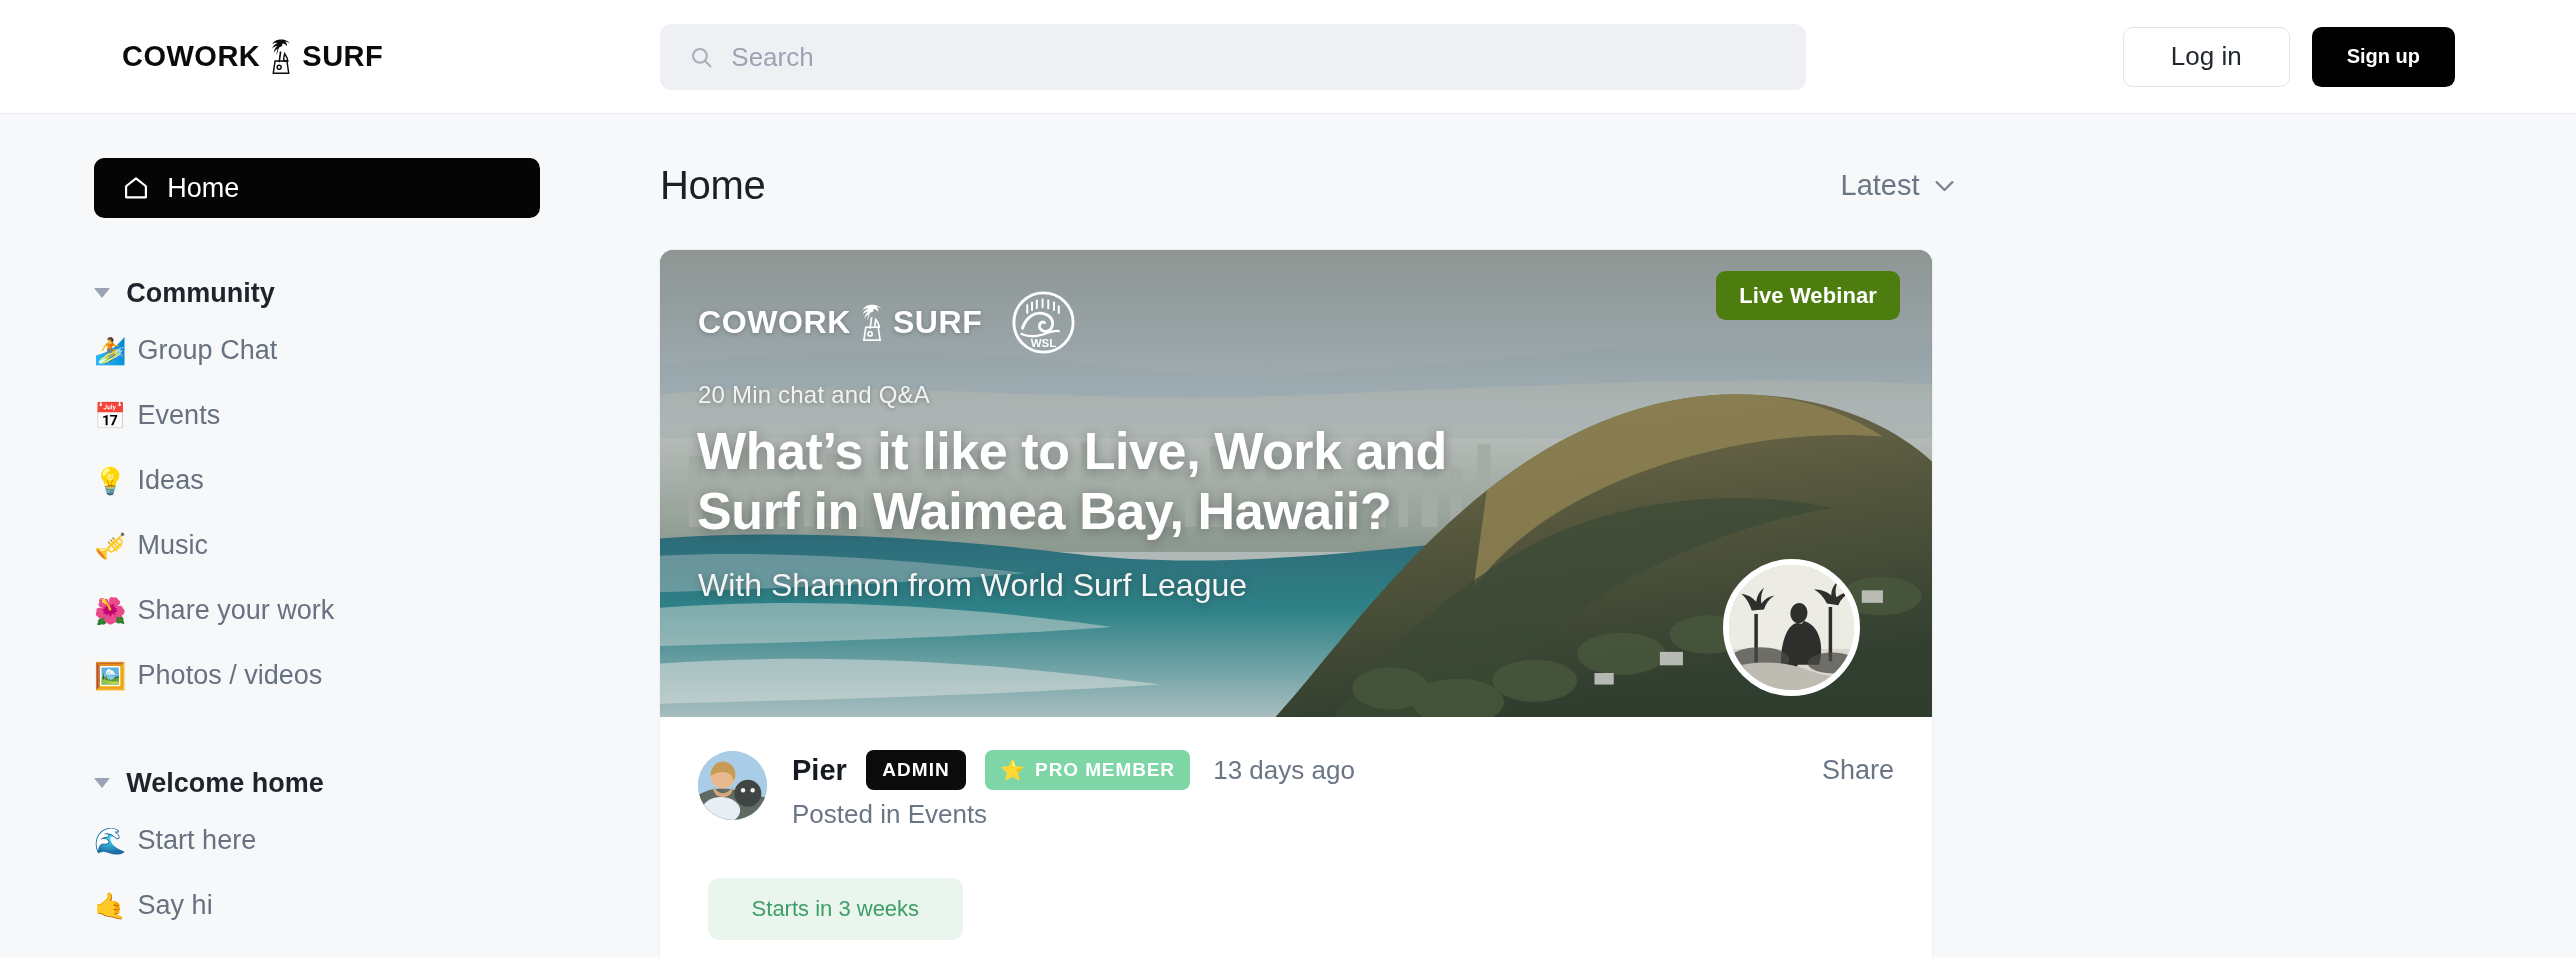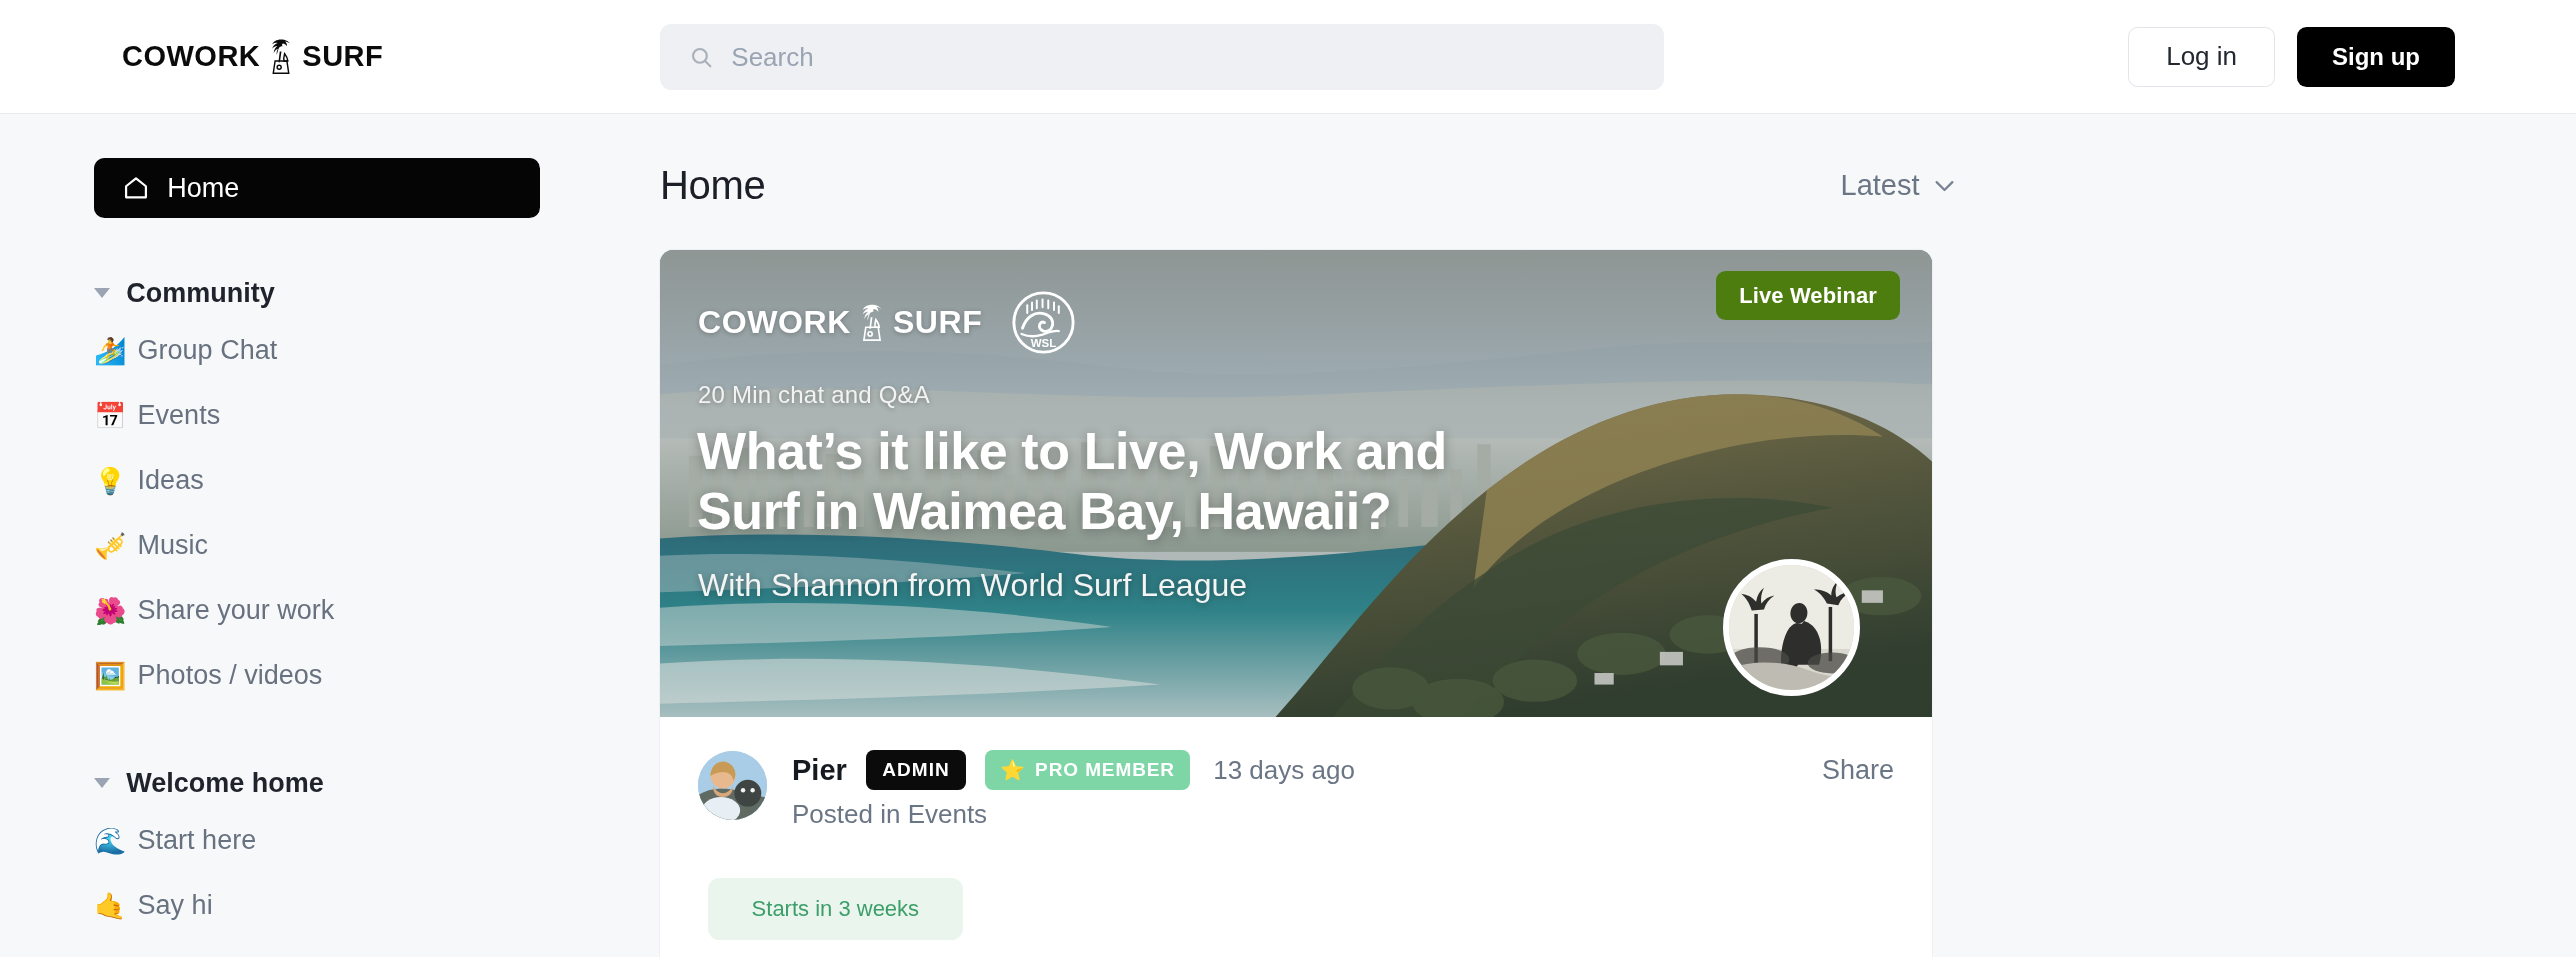--- a/index.html
+++ b/index.html
@@ -55,21 +55,21 @@
     margin: 0 1px;
     position: relative;
     top: -1.9px;
     flex: none;
   }
 
   .search-wrap {
     position: absolute;
     left: 660px;
     top: 24px;
-    width: 1004px;
+    width: 1146px;
     height: 66px;
   }
   .search-box {
     width: 100%;
     height: 100%;
     background: #eef0f4;
     border: none;
     border-radius: 11.5px;
     display: flex;
     align-items: center;
@@ -96,33 +96,33 @@
     transform: translateY(-50%);
     display: flex;
     align-items: center;
     gap: 22px;
   }
   .btn-login {
     background: #ffffff;
     border: 1px solid #e1e4e9;
     border-radius: 9.6px;
     height: 60px;
-    padding: 0 37px;
+    padding: 0 47px;
     font-size: 26px;
     color: #23272f;
     cursor: pointer;
     font-family: "Liberation Sans", sans-serif;
   }
   .btn-signup {
     background: #000000;
     border: none;
     border-radius: 9.6px;
     height: 60px;
     padding: 0 35px;
-    font-size: 24px;
+    font-size: 20px;
     font-weight: 700;
     color: #ffffff;
     cursor: pointer;
     font-family: "Liberation Sans", sans-serif;
   }
 
   
   .sidebar {
     position: absolute;
     left: 0;

